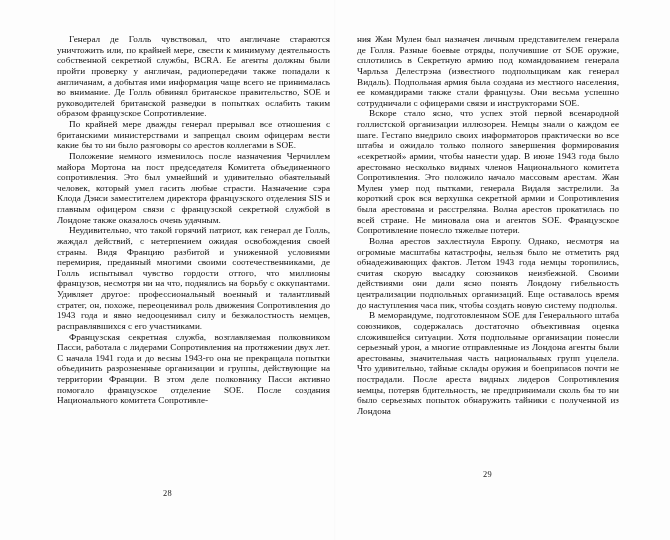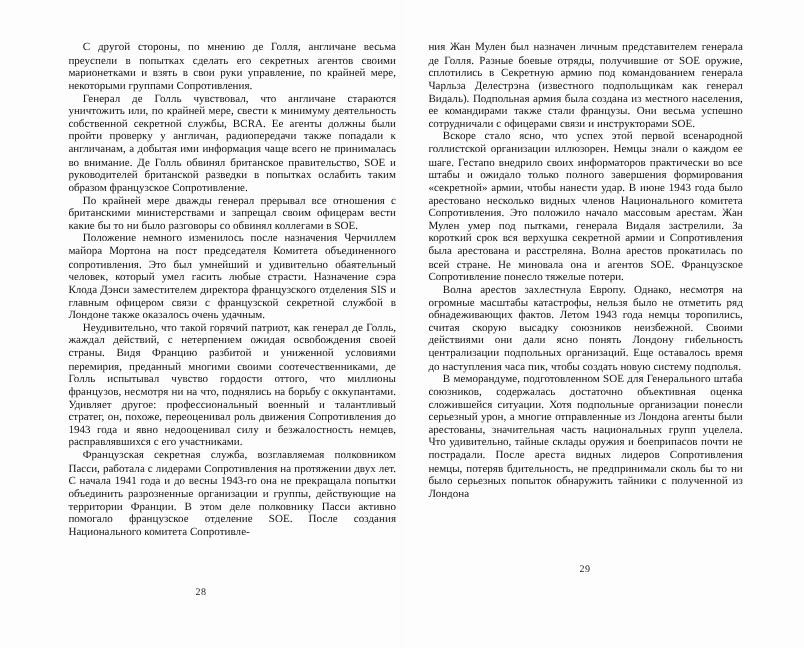--- a/index.html
+++ b/index.html
@@ -82,23 +82,22 @@
     pointer-events: none;
   }
 </style>
 </head>
 <body>
 
 <div class="spread">
 
   <div class="page page-left">
     <div class="column">
-      <p>С другой стороны, по мнению де Голля, англичане весьма преуспели в попытках сделать его секретных агентов своими марионетками и взять в свои руки управление, по крайней мере, некоторыми группами Сопротивления.</p>
       <p>Генерал де Голль чувствовал, что англичане стараются уничтожить или, по крайней мере, свести к минимуму деятельность собственной секретной службы, BCRA. Ее агенты должны были пройти проверку у англичан, радиопередачи также попадали к англичанам, а добытая ими информация чаще всего не принималась во внимание. Де Голль обвинял британское правительство, SOE и руководителей британской разведки в попытках ослабить таким образом французское Сопротивление.</p>
-      <p>По крайней мере дважды генерал прерывал все отношения с британскими министерствами и запрещал своим офицерам вести какие бы то ни было разговоры со обвинял коллегами в SOE.</p>
+      <p>По крайней мере дважды генерал прерывал все отношения с британскими министерствами и запрещал своим офицерам вести какие бы то ни было разговоры со арестов коллегами в SOE.</p>
       <p>Положение немного изменилось после назначения Черчиллем майора Мортона на пост председателя Комитета объединенного сопротивления. Это был умнейший и удивительно обаятельный человек, который умел гасить любые страсти. Назначение сэра Клода Дэнси заместителем директора французского отделения SIS и главным офицером связи с французской секретной службой в Лондоне также оказалось очень удачным.</p>
       <p>Неудивительно, что такой горячий патриот, как генерал де Голль, жаждал действий, с нетерпением ожидая освобождения своей страны. Видя Францию разбитой и униженной условиями перемирия, преданный многими своими соотечественниками, де Голль испытывал чувство гордости оттого, что миллионы французов, несмотря ни на что, поднялись на борьбу с оккупантами. Удивляет другое: профессиональный военный и талантливый стратег, он, похоже, переоценивал роль движения Сопротивления до 1943 года и явно недооценивал силу и безжалостность немцев, расправлявшихся с его участниками.</p>
       <p>Французская секретная служба, возглавляемая полковником Пасси, работала с лидерами Сопротивления на протяжении двух лет. С начала 1941 года и до весны 1943-го она не прекращала попытки объединить разрозненные организации и группы, действующие на территории Франции. В этом деле полковнику Пасси активно помогало французское отделение SOE. После создания Национального комитета Сопротивле-</p>
     </div>
     <div class="folio folio-left">28</div>
   </div>
 
   <div class="page page-right">
     <div class="column">
       <p class="cont">ния Жан Мулен был назначен личным представителем генерала де Голля. Разные боевые отряды, получившие от SOE оружие, сплотились в Секретную армию под командованием генерала Чарльза Делестрэна (известного подпольщикам как генерал Видаль). Подпольная армия была создана из местного населения, ее командирами также стали французы. Они весьма успешно сотрудничали с офицерами связи и инструкторами SOE.</p>

